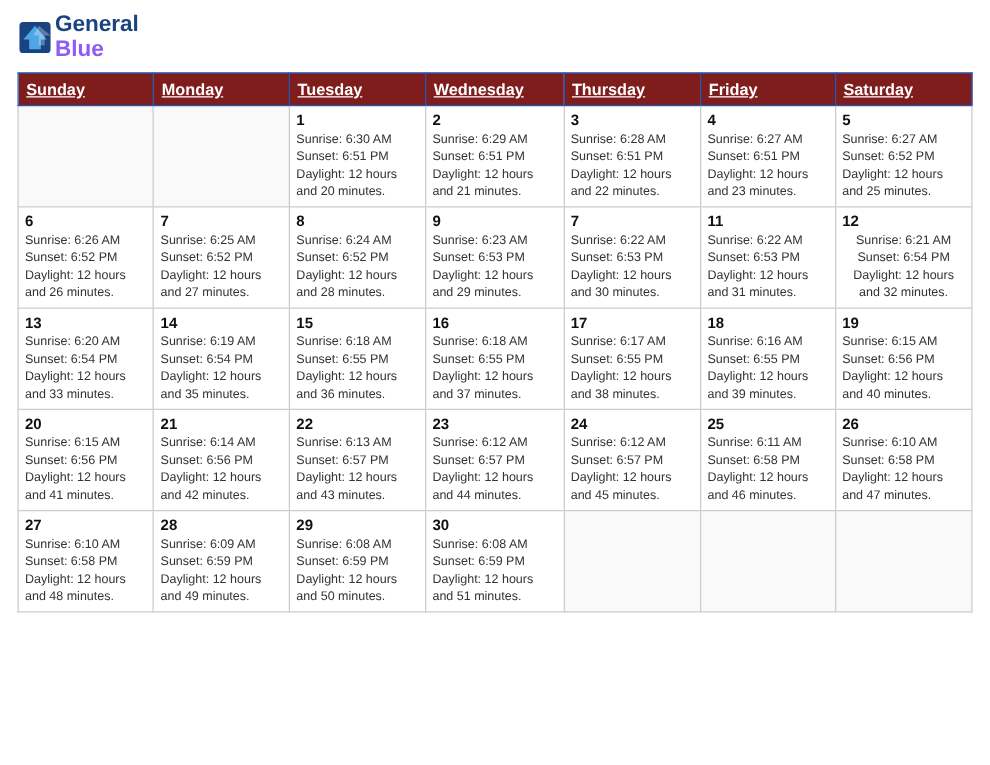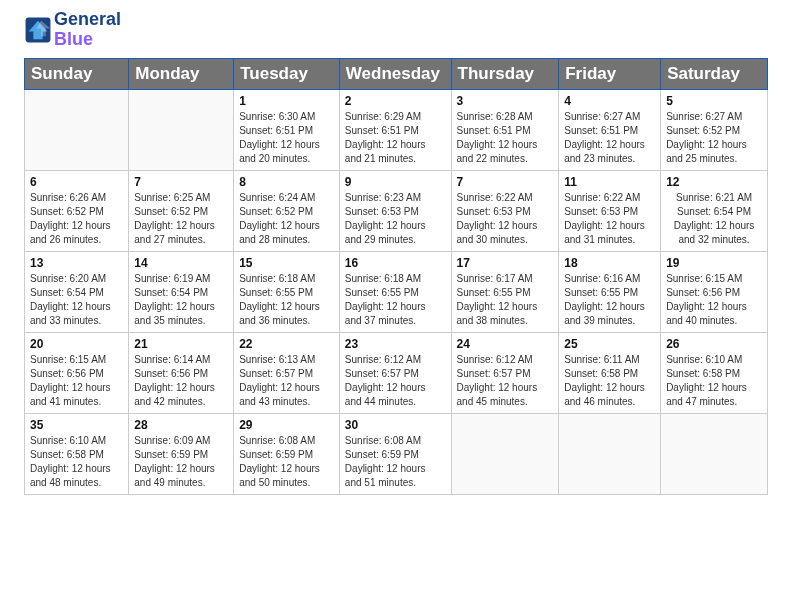--- a/index.html
+++ b/index.html
@@ -6,21 +6,21 @@
     body {
       font-family: Arial, sans-serif;
       background: #fff;
       width: 792px;
       height: 612px;
       overflow: hidden;
     }
     .page {
       width: 792px;
       height: 468px;
-      padding: 10px 24px;
+      padding: 10px 14px;
       background: #fff;
     }
     .header {
       display: flex;
       justify-content: space-between;
       align-items: flex-start;
       margin-bottom: 8px;
     }
     .logo {
       display: flex;
@@ -52,27 +52,28 @@
       font-size: 14px;
       color: #333;
     }
     .calendar {
       width: 100%;
       border-collapse: collapse;
       border: 1px solid #ccc;
       font-size: 10px;
     }
     .calendar th {
-      background-color: #737373;
+      background-color: #7f1d1d;
       color: #fff;
       text-align: left;
       padding: 5px 6px;
-      font-size: 17px;
+      font-size: 13px;
       font-weight: bold;
       border: 1px solid #1a5ab8;
+      text-decoration: underline;
     }
     .calendar td {
       border: 1px solid #ccc;
       vertical-align: top;
       padding: 4px 5px;
       width: 113px;
       height: 78px;
     }
     .day-num {
       font-size: 12px;
@@ -312,21 +313,21 @@
           <td>
             <span class="day-num">26</span>
             <div class="day-info" style="white-space: pre-line;">Sunrise: 6:10 AM
 Sunset: 6:58 PM
 Daylight: 12 hours
 and 47 minutes.</div>
           </td>
         </tr>
         <tr>
           <td>
-            <span class="day-num">35</span>
+            <span class="day-num">27</span>
             <div class="day-info" style="white-space: pre-line;">Sunrise: 6:10 AM
 Sunset: 6:58 PM
 Daylight: 12 hours
 and 48 minutes.</div>
           </td>
           <td>
             <span class="day-num">28</span>
             <div class="day-info" style="white-space: pre-line;">Sunrise: 6:09 AM
 Sunset: 6:59 PM
 Daylight: 12 hours

